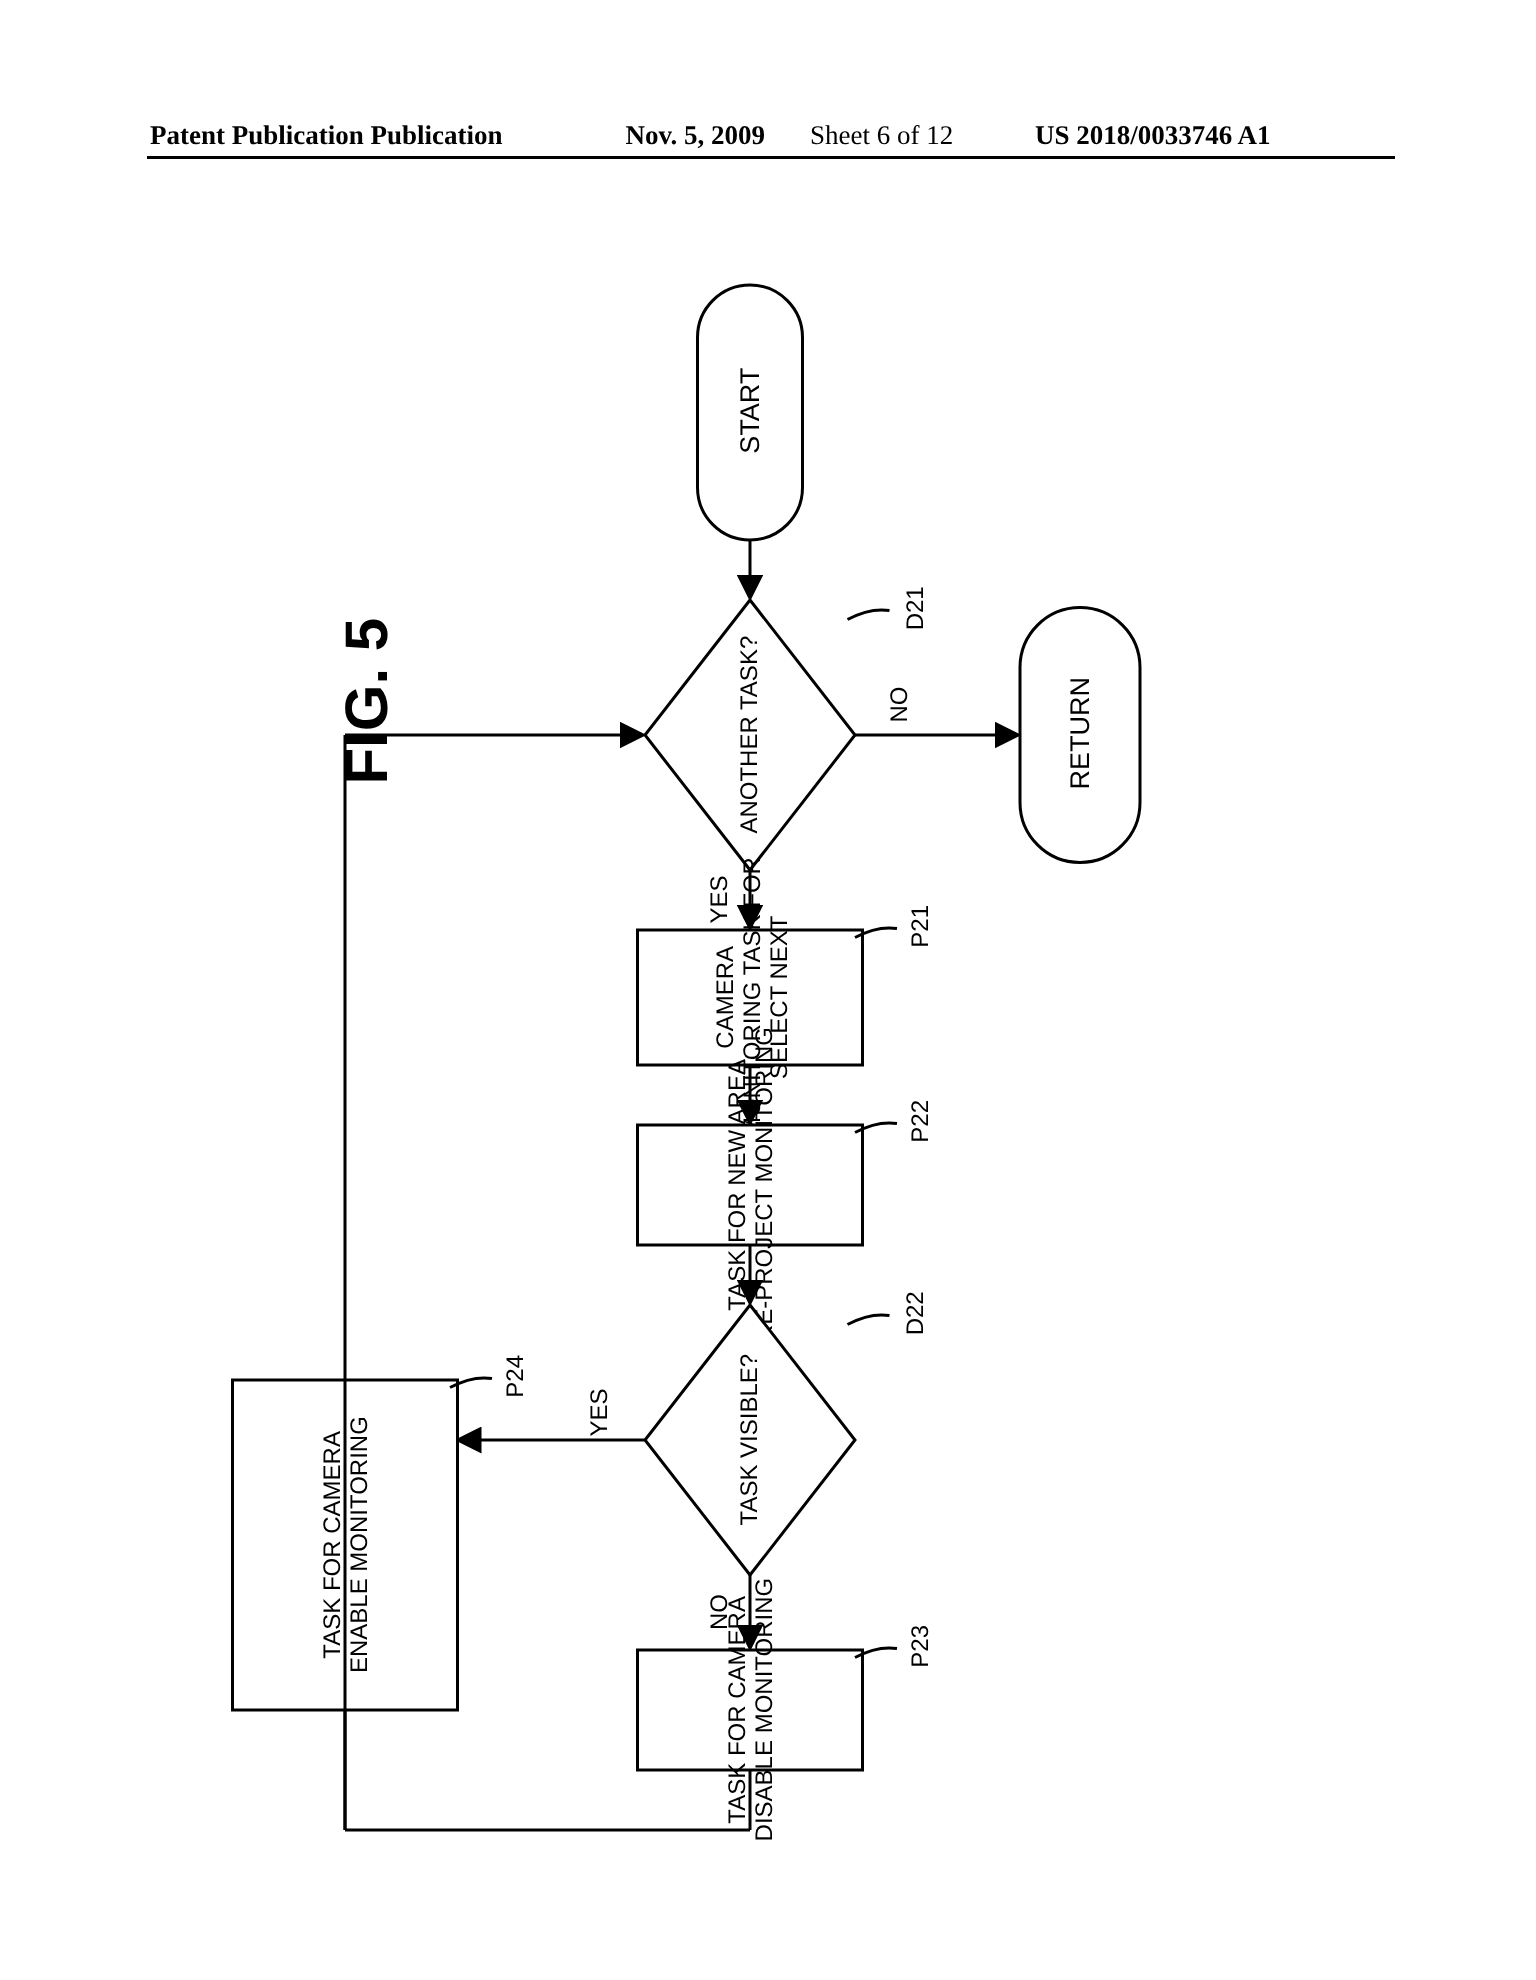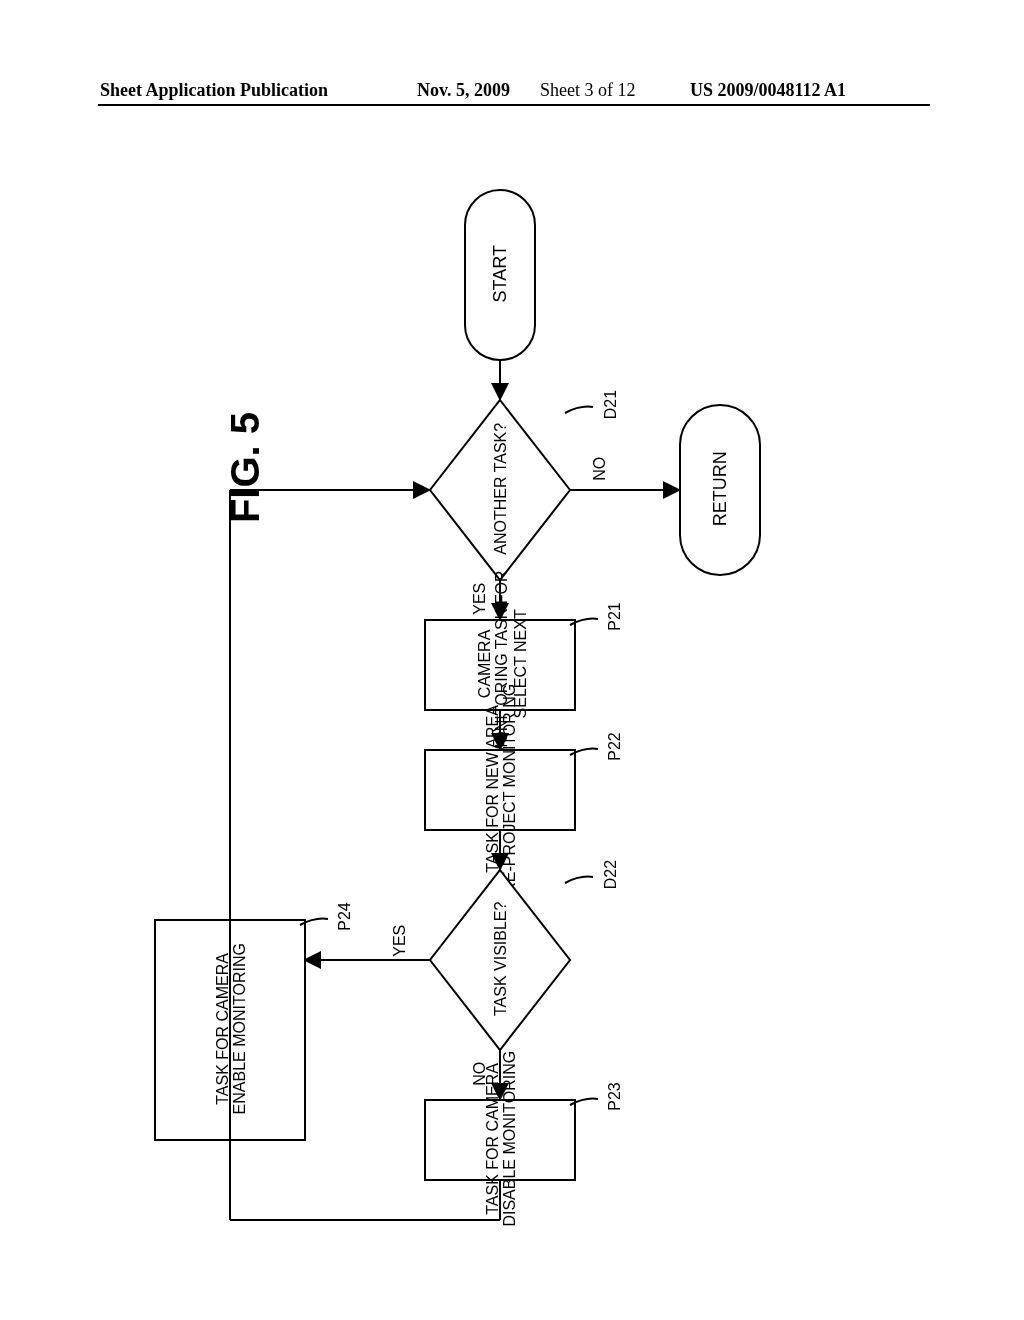--- a/index.html
+++ b/index.html
@@ -94,24 +94,24 @@
     stroke: #000;
     stroke-width: 2;
   }
 </style>
 </head>
 <body>
 
 <div class="page">
 
   <div class="header">
-    <span class="pub">Sheet Application Publication</span>
+    <span class="pub">Patent Publication Publication</span>
     <span class="date">Nov. 5, 2009</span>
-    <span class="sheet">Sheet 3 of 12</span>
-    <span class="pubno">US 2009/0048112 A1</span>
+    <span class="sheet">Sheet 6 of 12</span>
+    <span class="pubno">US 2018/0033746 A1</span>
   </div>
   <div class="header-rule"></div>
 
   <div class="fig-title" style="top:445px; left:190px; transform: rotate(-90deg);">FIG. 5</div>
 
   <svg width="880" height="1100">
     <defs>
       <marker id="arrow" viewBox="0 0 12 12" refX="10" refY="6" markerWidth="9" markerHeight="9" orient="auto-start-reverse">
         <path d="M0,0 L12,6 L0,12 z" fill="#000"></path>
       </marker>

